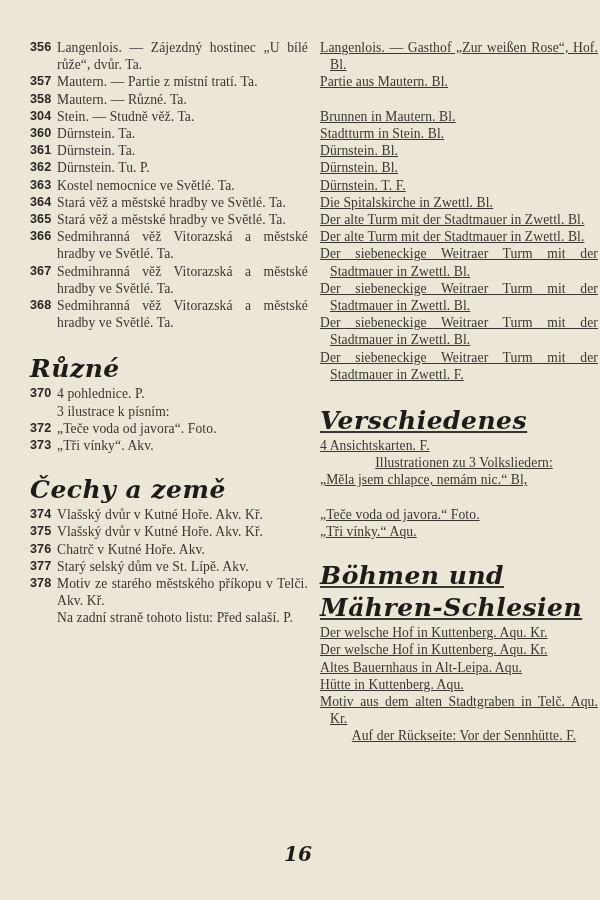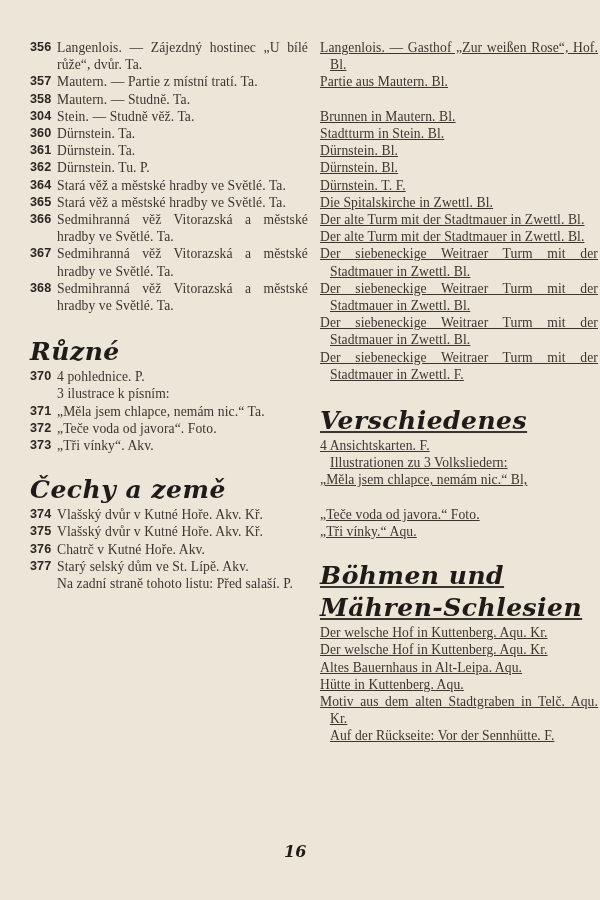--- a/index.html
+++ b/index.html
@@ -11,66 +11,70 @@
     }
     .page { position: relative; width: 600px; height: 900px; }
     .col { position: absolute; top: 39px; width: 278px; }
     .col-left { left: 30px; }
     .col-right { left: 320px; text-decoration: underline; }
     .row { font-size: 13.6px; line-height: 17.2px; letter-spacing: 0.1px; }
     .entry { display: flex; }
     .num { font-weight: bold; color: #2a2622; width: 27px; flex: none; font-family: "Liberation Sans", "DejaVu Sans", sans-serif; font-size: 12.6px; }
     .txt { flex: 1; text-align: justify; }
     .de { text-align: justify; padding-left: 10px; text-indent: -10px; }
-    .indent { padding-left: 10px; text-indent: 0; }
+    .indent { padding-left: 10px; text-indent: 0; text-align: center; }
     .spacer { height: 17.2px; }
     .heading {
       font-family: "DejaVu Serif", serif; font-weight: bold; font-style: italic;
       font-size: 25px; line-height: 32px; color: #1e1b18; letter-spacing: 0.5px;
     }
     .page-num {
       position: absolute; left: 284px; top: 842px;
       font-family: "DejaVu Serif", serif; font-weight: bold; font-style: italic;
-      font-size: 16px; color: #1e1b18;
+      font-size: 20px; color: #1e1b18;
     }
   </style>
 </head>
 <body>
 
 <div class="page">
 
   <div class="col col-left">
     <div>
       <div class="row entry">
           <span class="num">356</span>
           <span class="txt">Langenlois. — Zájezdný hostinec „U bílé růže“, dvůr. Ta.</span>
         </div>
       <div class="row entry">
           <span class="num">357</span>
           <span class="txt">Mautern. — Partie z místní tratí. Ta.</span>
         </div>
       <div class="row entry">
           <span class="num">358</span>
-          <span class="txt">Mautern. — Studně. Ta.</span>
+          <span class="txt">Mautern. — Různé. Ta.</span>
         </div>
       <div class="row entry">
           <span class="num">304</span>
           <span class="txt">Stein. — Studně věž. Ta.</span>
         </div>
       <div class="row entry">
           <span class="num">360</span>
           <span class="txt">Dürnstein. Ta.</span>
         </div>
       <div class="row entry">
           <span class="num">361</span>
           <span class="txt">Dürnstein. Ta.</span>
         </div>
       <div class="row entry">
           <span class="num">362</span>
           <span class="txt">Dürnstein. Tu. P.</span>
+        </div>
+      <div class="row entry">
+          <span class="num">363</span>
+          <span class="txt">Kostel nemocnice ve Světlé. Ta.</span>
         </div>
       <div class="row entry">
           <span class="num">364</span>
           <span class="txt">Stará věž a městské hradby ve Světlé. Ta.</span>
         </div>
       <div class="row entry">
           <span class="num">365</span>
           <span class="txt">Stará věž a městské hradby ve Světlé. Ta.</span>
         </div>
       <div class="row entry">
@@ -92,24 +96,20 @@
     <div>
       <div class="row entry">
           <span class="num">370</span>
           <span class="txt">4 pohlednice. P.</span>
         </div>
       <div class="row entry">
           <span class="num"></span>
           <span class="txt">3 ilustrace k písním:</span>
         </div>
       <div class="row entry">
-          <span class="num">371</span>
-          <span class="txt">„Měla jsem chlapce, nemám nic.“ Ta.</span>
-        </div>
-      <div class="row entry">
           <span class="num">372</span>
           <span class="txt">„Teče voda od javora“. Foto.</span>
         </div>
       <div class="row entry">
           <span class="num">373</span>
           <span class="txt">„Tři vínky“. Akv.</span>
         </div>
     </div>
 
     <div style="height:20px"></div>
@@ -123,20 +123,24 @@
           <span class="num">375</span>
           <span class="txt">Vlašský dvůr v Kutné Hoře. Akv. Kř.</span>
         </div>
       <div class="row entry">
           <span class="num">376</span>
           <span class="txt">Chatrč v Kutné Hoře. Akv.</span>
         </div>
       <div class="row entry">
           <span class="num">377</span>
           <span class="txt">Starý selský dům ve St. Lípě. Akv.</span>
+        </div>
+      <div class="row entry">
+          <span class="num">378</span>
+          <span class="txt">Motiv ze starého městského příkopu v Telči. Akv. Kř.</span>
         </div>
       <div class="row entry">
           <span class="num"></span>
           <span class="txt">Na zadní straně tohoto listu: Před salaší. P.</span>
         </div>
     </div>
   </div>
 
   <div class="col col-right">
     <div>

